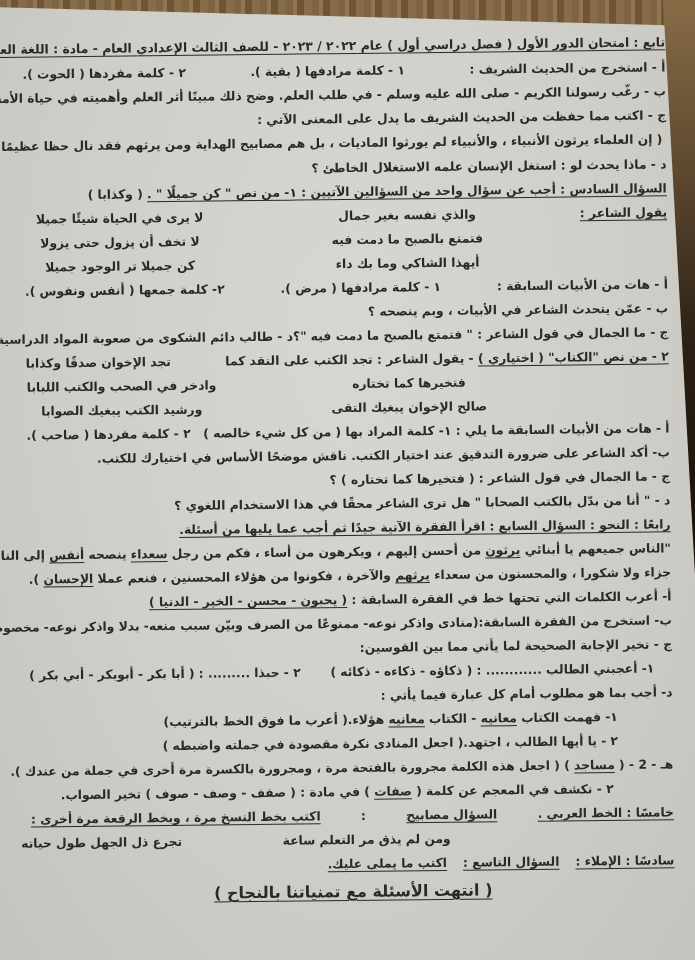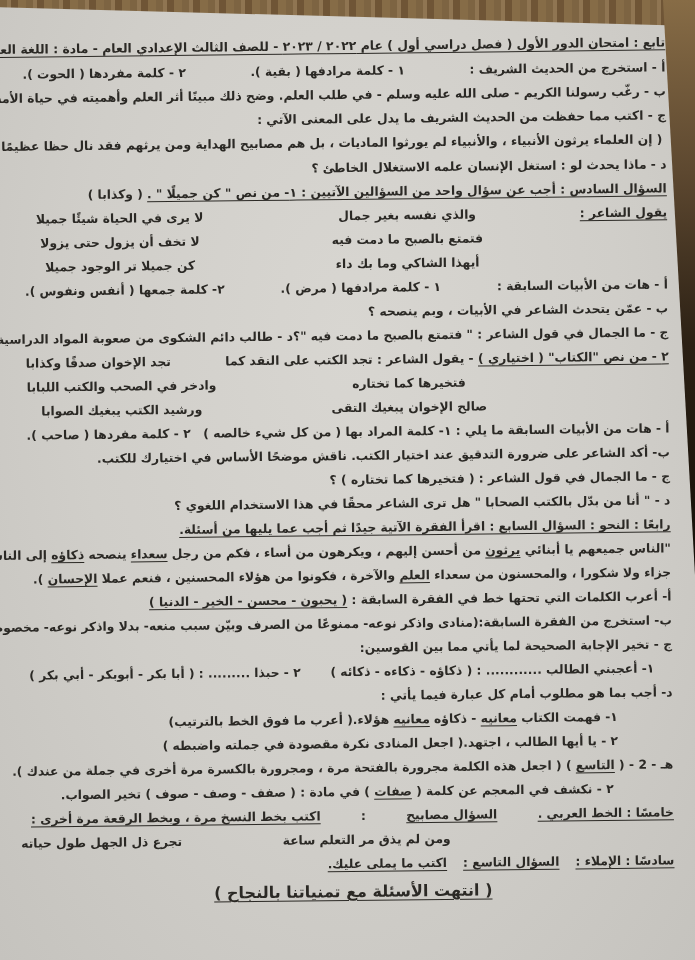--- a/index.html
+++ b/index.html
@@ -134,51 +134,51 @@
       <span>ج - ما الجمال في قول الشاعر : ( فتخيرها كما تختاره ) ؟</span>
     </div>
     <div class="row single">
       <span>د - " أنا من بدّل بالكتب الصحابا " هل ترى الشاعر محقًا في هذا الاستخدام اللغوي ؟</span>
     </div>
 
     <div class="row single mt4">
       <span class="u">رابعًا : النحو : السؤال السابع : اقرأ الفقرة الآتية جيدًا ثم أجب عما يليها من أسئلة.</span>
     </div>
     <div class="row single">
-      <span>"الناس جميعهم يا أبنائي </span><span class="u">يرثون</span><span> من أحسن إليهم ، ويكرهون من أساء ، فكم من رجل </span><span class="u">سعداء</span><span> ينصحه </span><span class="u">ذكاؤه</span><span> إلى الناس ولا ينتظر</span>
-    </div>
-    <div class="row single">
-      <span>جزاء ولا شكورا ، والمحسنون من سعداء </span><span class="u">العلم</span><span> والآخرة ، فكونوا من هؤلاء المحسنين ، فنعم عملا </span><span class="u">الإحسان</span><span> ).</span>
+      <span>"الناس جميعهم يا أبنائي </span><span class="u">يرثون</span><span> من أحسن إليهم ، ويكرهون من أساء ، فكم من رجل </span><span class="u">سعداء</span><span> ينصحه </span><span class="u">أنفس</span><span> إلى الناس ولا ينتظر</span>
+    </div>
+    <div class="row single">
+      <span>جزاء ولا شكورا ، والمحسنون من سعداء </span><span class="u">يرثهم</span><span> والآخرة ، فكونوا من هؤلاء المحسنين ، فنعم عملا </span><span class="u">الإحسان</span><span> ).</span>
     </div>
     <div class="row single">
       <span>أ- أعرب الكلمات التي تحتها خط في الفقرة السابقة : </span><span class="u">( يحبون - محسن - الخير - الدنيا )</span>
     </div>
     <div class="row single">
       <span>ب- استخرج من الفقرة السابقة:(منادى واذكر نوعه- ممنوعًا من الصرف وبيّن سبب منعه- بدلا واذكر نوعه- مخصوصًا بالمدح وأعربه).</span>
     </div>
     <div class="row single">
       <span>ج - تخير الإجابة الصحيحة لما يأتي مما بين القوسين:</span>
     </div>
     <div class="row ind18">
       <span>١- أعجبني الطالب ............ : ( ذكاؤه - ذكاءه - ذكائه )</span>
       <span>٢ - حبذا ......... : ( أبا بكر - أبوبكر - أبي بكر )</span>
     </div>
     <div class="row single">
       <span>د- أجب بما هو مطلوب أمام كل عبارة فيما يأتي :</span>
     </div>
     <div class="row dpair">
-      <span><span>١- فهمت الكتاب </span><span class="u">معانيه</span><span> - ذكاؤه </span><span class="u">معانيه</span><span> هؤلاء.</span></span>
+      <span><span>١- فهمت الكتاب </span><span class="u">معانيه</span><span> - الكتاب </span><span class="u">معانيه</span><span> هؤلاء.</span></span>
       <span>( أعرب ما فوق الخط بالترتيب)</span>
     </div>
     <div class="row dpair">
       <span>٢ - يا أيها الطالب ، اجتهد.</span>
       <span>( اجعل المنادى نكرة مقصودة في جملته واضبطه )</span>
     </div>
     <div class="row single">
-      <span>هـ - 2 - ( </span><span class="u">التاسع</span><span> ) ( اجعل هذه الكلمة مجرورة بالفتحة مرة ، ومجرورة بالكسرة مرة أخرى في جملة من عندك ).</span>
+      <span>هـ - 2 - ( </span><span class="u">مساجد</span><span> ) ( اجعل هذه الكلمة مجرورة بالفتحة مرة ، ومجرورة بالكسرة مرة أخرى في جملة من عندك ).</span>
     </div>
     <div class="row single ind60">
       <span>٢ - نكشف في المعجم عن كلمة ( </span><span class="u">صفات</span><span> ) في مادة : ( صفف - وصف - صوف ) تخير الصواب.</span>
     </div>
 
     <div class="row mt4">
       <span class="u">خامسًا : الخط العربي .</span>
       <span class="u">السؤال مصابيح</span>
       <span>:</span>
       <span class="u">اكتب بخط النسخ مرة ، وبخط الرقعة مرة أخرى :</span>

